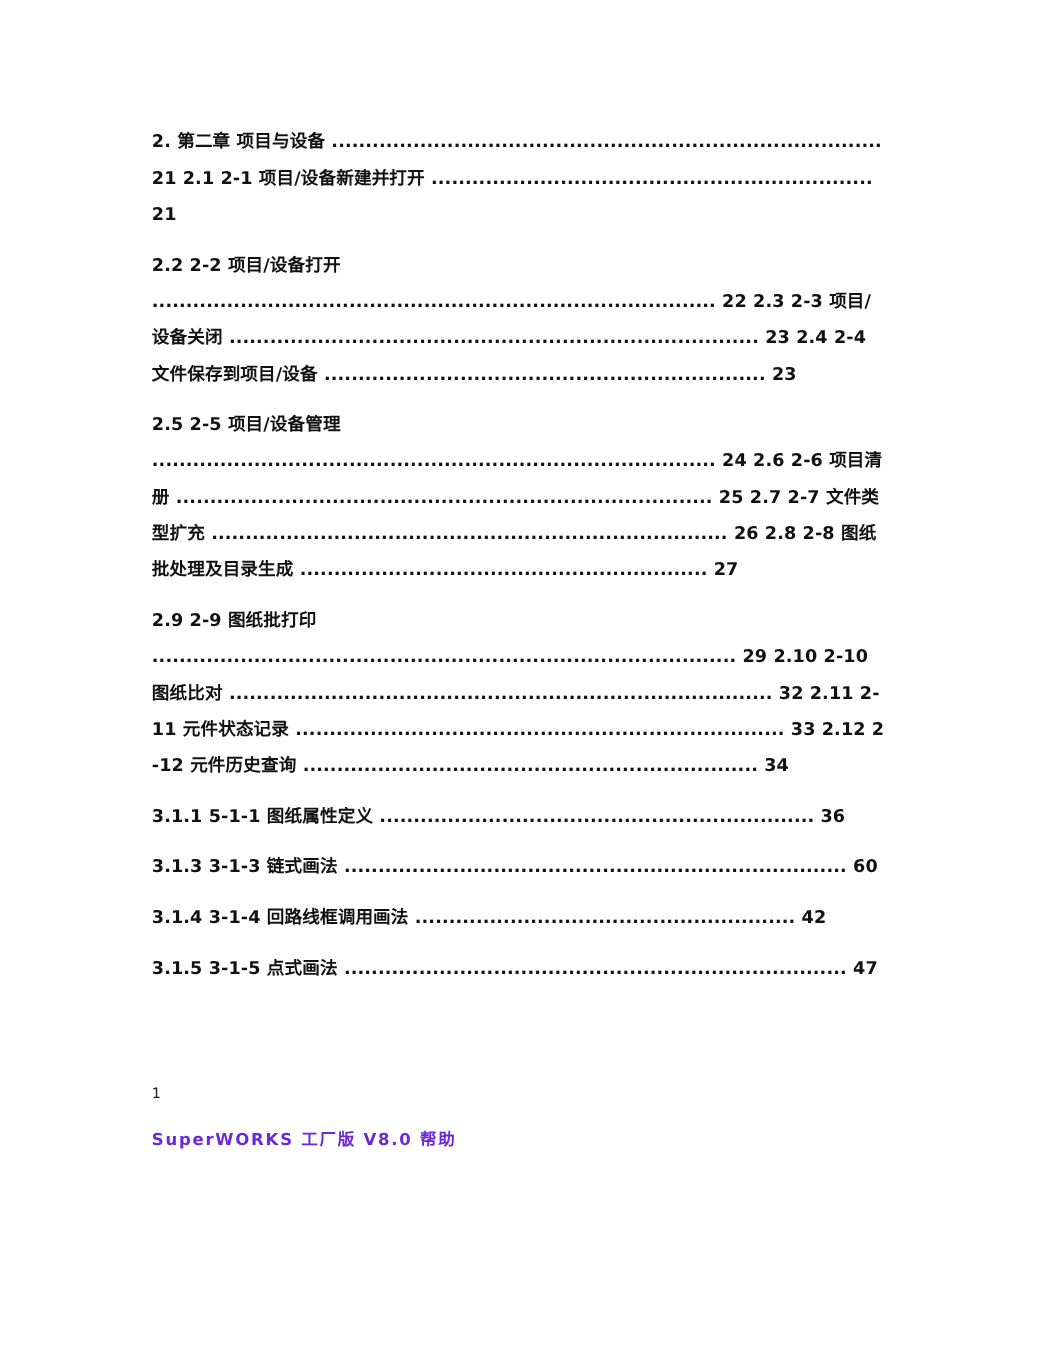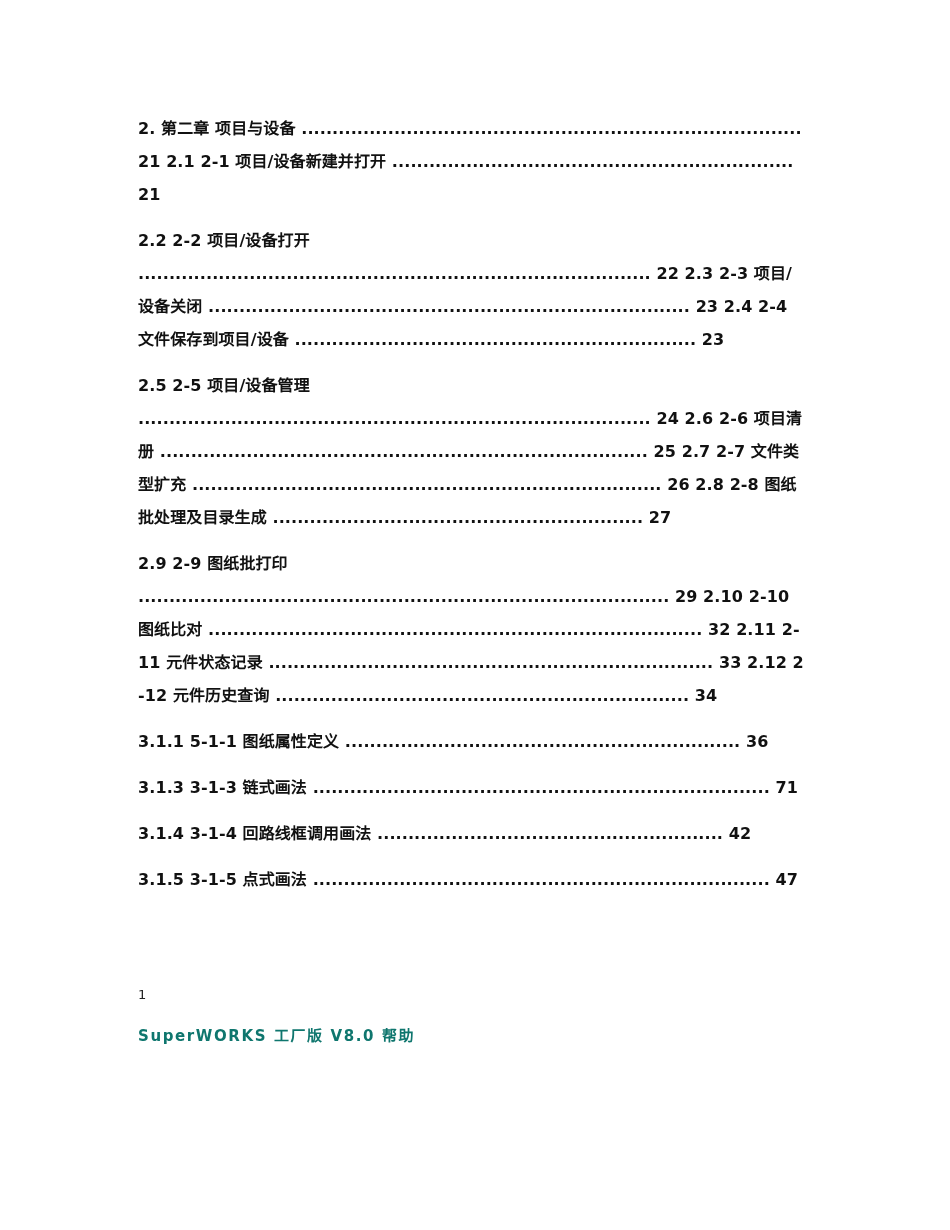--- a/index.html
+++ b/index.html
@@ -65,21 +65,21 @@
     font-size: 13px;
     line-height: 20px;
     color: #222222;
     margin: 0 0 20px 0;
   }
   .doctitle {
     font-size: 15px;
     line-height: 22px;
     font-weight: 700;
     letter-spacing: 1.6px;
-    color: #0f766e;
+    color: #6d28d9;
     margin: 0;
   }
 </style>
 </head>
 <body>
 
 <div id="page">
 
   <div id="toc">
 
@@ -88,21 +88,21 @@
     <p class="para">2.2 2-2 项目/设备打开 ................................................................................... 22 2.3 2-3 项目/设备关闭 .............................................................................. 23 2.4 2-4 文件保存到项目/设备 ................................................................. 23</p>
 
     <p class="para">2.5 2-5 项目/设备管理 ................................................................................... 24 2.6 2-6 项目清册 ............................................................................... 25 2.7 2-7 文件类型扩充 ............................................................................ 26 2.8 2-8 图纸批处理及目录生成 ............................................................ 27</p>
 
     <p class="para">2.9 2-9 图纸批打印 ...................................................................................... 29 2.10 2-10 图纸比对 ................................................................................ 32 2.11 2-11 元件状态记录 ........................................................................ 33 2.12 2-12 元件历史查询 ................................................................... 34</p>
 
 
     <p class="para single">3.1.1 5-1-1 图纸属性定义 ................................................................ 36</p>
 
 
-    <p class="para single">3.1.3 3-1-3 链式画法 .......................................................................... 71</p>
+    <p class="para single">3.1.3 3-1-3 链式画法 .......................................................................... 60</p>
 
     <p class="para single">3.1.4 3-1-4 回路线框调用画法 ........................................................ 42</p>
 
     <p class="para single">3.1.5 3-1-5 点式画法 .......................................................................... 47</p>
 
   </div>
 
   <div id="footer">
     <div class="pagenum">1</div>
     <div class="doctitle">SuperWORKS 工厂版 V8.0 帮助</div>

